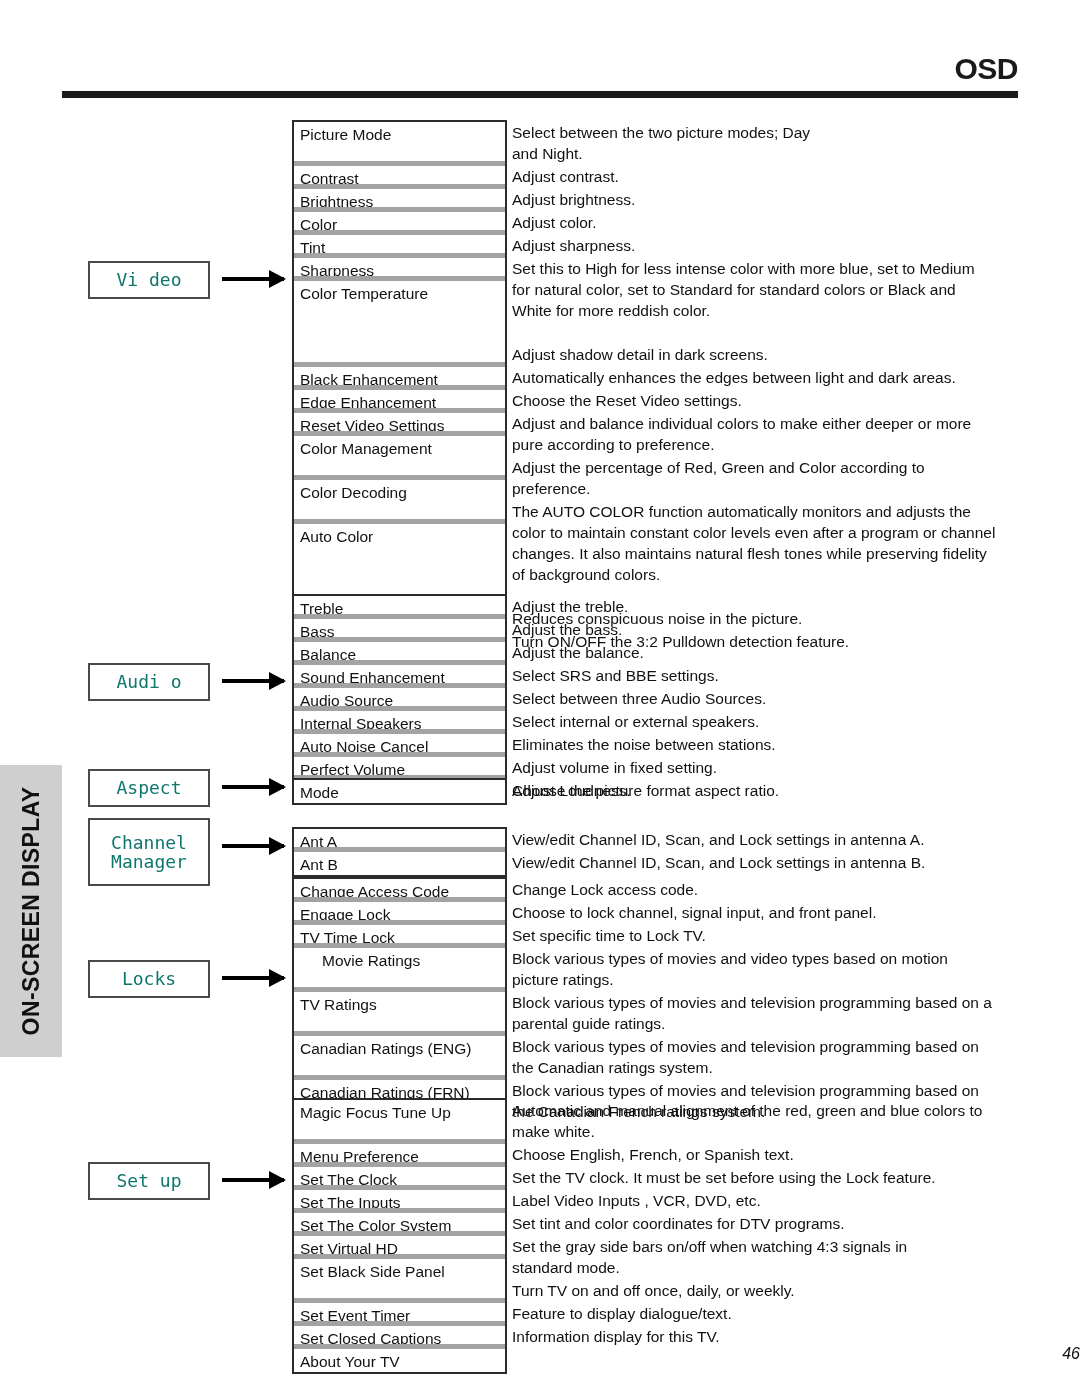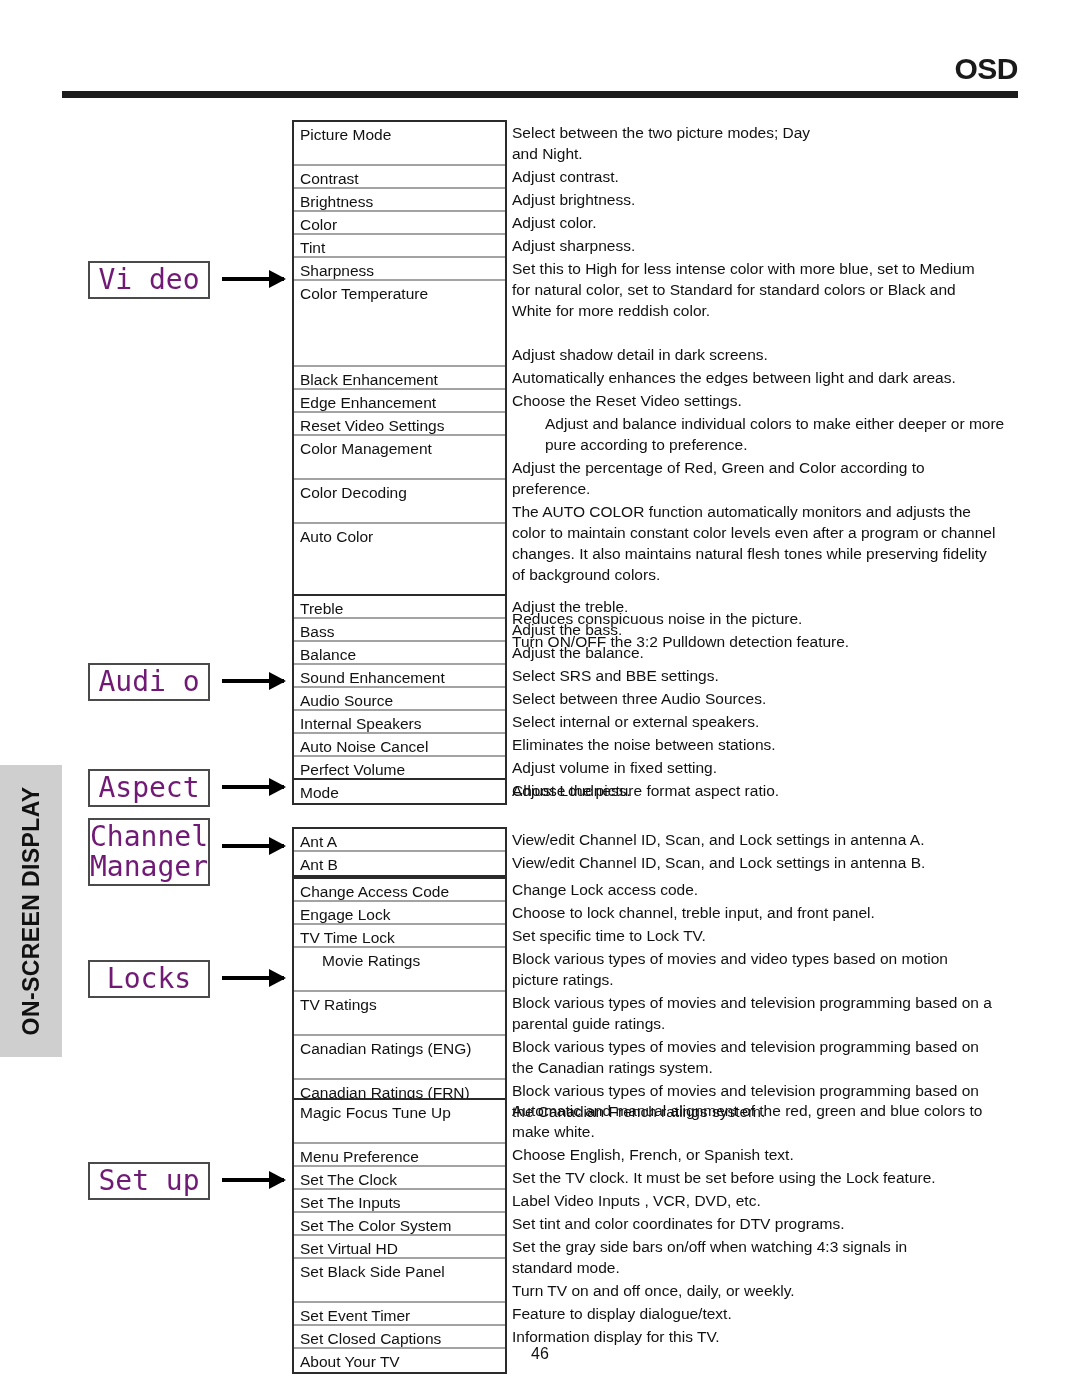--- a/index.html
+++ b/index.html
@@ -62,22 +62,22 @@
   .menu-box {
     position: absolute;
     box-sizing: border-box;
     border: 2px solid #4a4a4a;
     background: #ffffff;
     display: flex;
     align-items: center;
     justify-content: center;
     text-align: center;
     font-family: "DejaVu Sans Mono", monospace;
-    font-size: 28px;
-    color: #701a75;
+    font-size: 18px;
+    color: #0f766e;
     line-height: 1.08;
     letter-spacing: 0px;
   }
 
   
   .arrow {
     position: absolute;
     height: 4px;
     background: #000000;
   }
@@ -102,21 +102,21 @@
     position: absolute;
     left: 0;
     top: 0;
     width: 215px;
     box-sizing: border-box;
     border: 2px solid #2b2b2b;
     background: #ffffff;
   }
   .item-row {
     box-sizing: border-box;
-    border-bottom: 2px solid #a3a3a3;
+    border-bottom: 5px solid #a3a3a3;
     padding: 2px 0 0 6px;
     font-size: 15.5px;
     line-height: 21px;
     color: #111111;
     overflow: hidden;
   }
   .item-row:last-child { border-bottom: none; }
 
   .desc-col {
     position: absolute;
@@ -131,23 +131,24 @@
     color: #111111;
     padding-top: 2px;
     white-space: pre-line;
   }
 
   #page-number {
     position: absolute;
     left: 0;
     right: 0;
     top: 1345px;
-    text-align: center;
+    text-align: right;
     font-size: 16px;
     color: #111111;
+    font-style: italic;
   }
 </style>
 </head>
 <body>
 
 <div id="page-title">OSD</div>
 <div id="header-rule"></div>
 
 <div id="side-tab">
   <div id="side-tab-label">ON-SCREEN DISPLAY</div>
@@ -192,21 +193,21 @@
       <div class="desc-row" style="height: 23px;">Adjust contrast.</div>
       <div class="desc-row" style="height: 23px;">Adjust brightness.</div>
       <div class="desc-row" style="height: 23px;">Adjust color.</div>
       <div class="desc-row" style="height: 23px;">Adjust sharpness.</div>
       <div class="desc-row" style="height: 86px;">Set this to High for less intense color with more blue, set to Medium
 for natural color, set to Standard for standard colors or Black and
 White for more reddish color.</div>
       <div class="desc-row" style="height: 23px;">Adjust shadow detail in dark screens.</div>
       <div class="desc-row" style="height: 23px;">Automatically enhances the edges between light and dark areas.</div>
       <div class="desc-row" style="height: 23px;">Choose the Reset Video settings.</div>
-      <div class="desc-row" style="height: 44px; margin-left: 33px;">Adjust and balance individual colors to make either deeper or more
+      <div class="desc-row" style="height: 44px;">Adjust and balance individual colors to make either deeper or more
 pure according to preference.</div>
       <div class="desc-row" style="height: 44px;">Adjust the percentage of Red, Green and Color according to
 preference.</div>
       <div class="desc-row" style="height: 107px;">The AUTO COLOR function automatically monitors and adjusts the
 color to maintain constant color levels even after a program or channel
 changes. It also maintains natural flesh tones while preserving fidelity
 of background colors.</div>
       <div class="desc-row" style="height: 23px;">Reduces conspicuous noise in the picture.</div>
       <div class="desc-row" style="height: 23px;">Turn ON/OFF the 3:2 Pulldown detection feature.</div>
     </div>
@@ -258,21 +259,21 @@
       <div class="item-row" style="height: 23px;">Change Access Code</div>
       <div class="item-row" style="height: 23px;">Engage Lock</div>
       <div class="item-row" style="height: 23px;">TV Time Lock</div>
       <div class="item-row" style="height: 44px; padding-left: 28px;">Movie Ratings</div>
       <div class="item-row" style="height: 44px;">TV Ratings</div>
       <div class="item-row" style="height: 44px;">Canadian Ratings (ENG)</div>
       <div class="item-row" style="height: 44px;">Canadian Ratings (FRN)</div>
     </div>
     <div class="desc-col">
       <div class="desc-row" style="height: 23px;">Change Lock access code.</div>
-      <div class="desc-row" style="height: 23px;">Choose to lock channel, treble input, and front panel.</div>
+      <div class="desc-row" style="height: 23px;">Choose to lock channel, signal input, and front panel.</div>
       <div class="desc-row" style="height: 23px;">Set specific time to Lock TV.</div>
       <div class="desc-row" style="height: 44px;">Block various types of movies and video types based on motion
 picture ratings.</div>
       <div class="desc-row" style="height: 44px;">Block various types of movies and television programming based on a
 parental guide ratings.</div>
       <div class="desc-row" style="height: 44px;">Block various types of movies and television programming based on
 the Canadian ratings system.</div>
       <div class="desc-row" style="height: 44px;">Block various types of movies and television programming based on
 the Canadian French ratings system.</div>
     </div>

